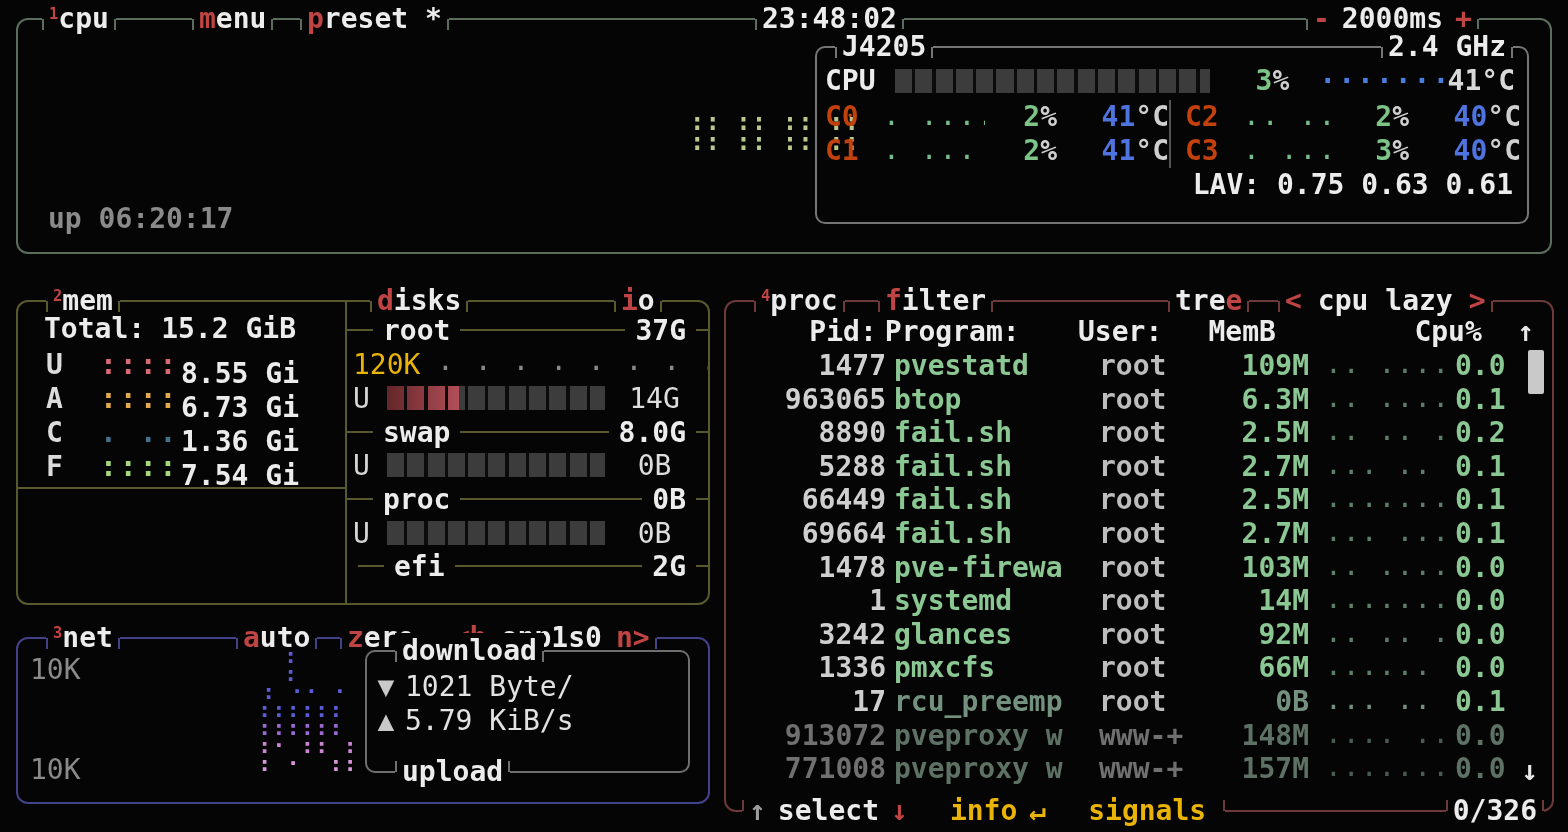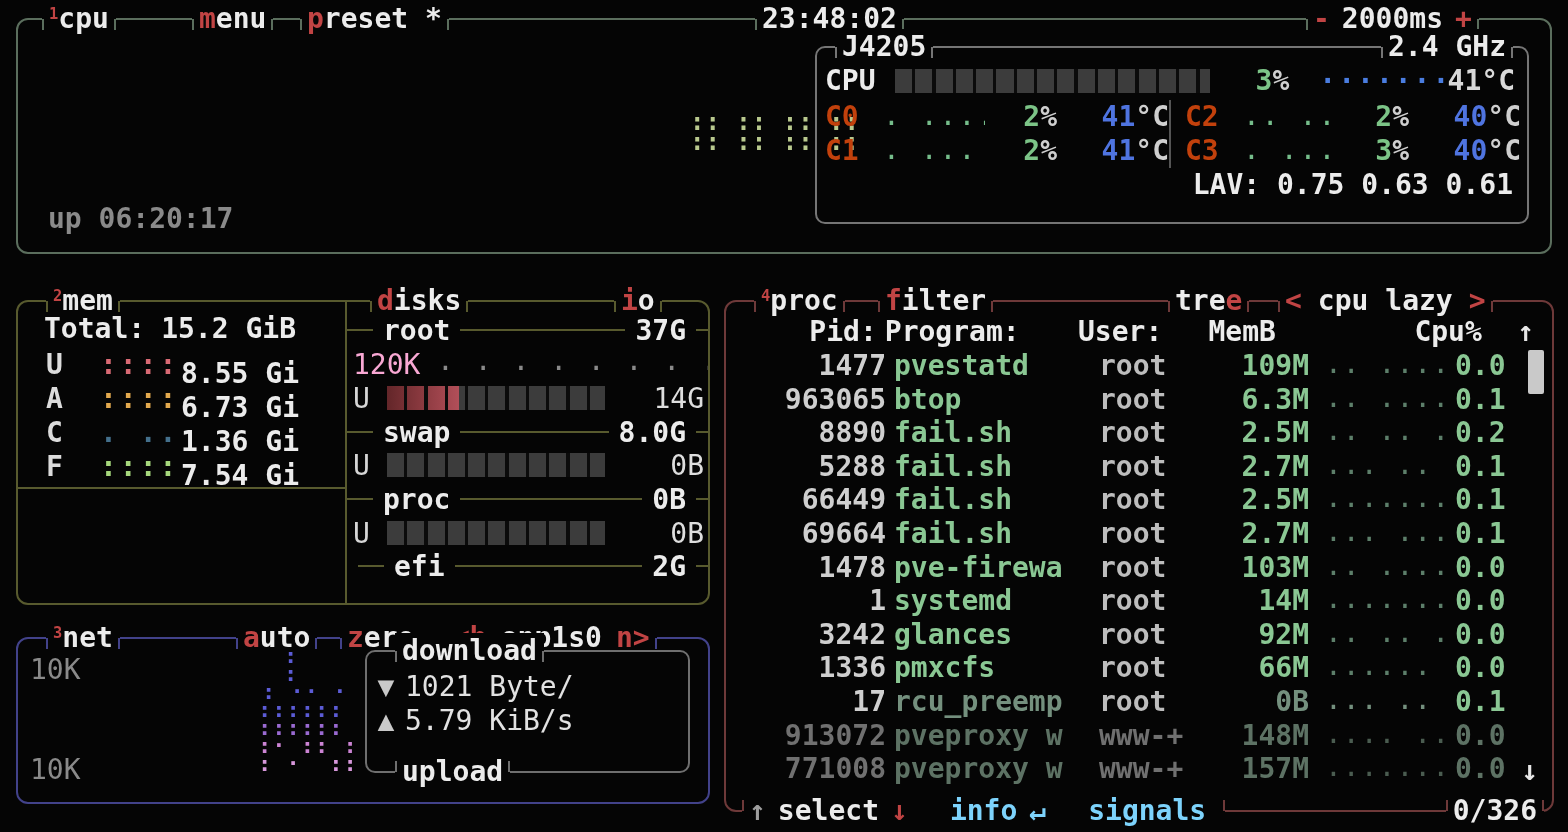--- a/index.html
+++ b/index.html
@@ -10,21 +10,21 @@
           padding:0 7px;white-space:nowrap;}
   .btitle::before,.btitle::after{content:"";position:absolute;top:18px;width:2px;height:11px;background:var(--bc);}
   .btitle::before{left:0}.btitle::after{right:0}
   .btitle-b{position:absolute;bottom:-19px;height:36px;line-height:36px;background:#050505;
           padding:0 7px;white-space:nowrap;}
   .btitle-b::before,.btitle-b::after{content:"";position:absolute;top:7px;width:2px;height:11px;background:var(--bc);}
   .btitle-b::before{left:0}.btitle-b::after{right:0}
   .hot{color:#c14444;}
   .sup{font-size:0.55em;position:relative;top:-0.6em;color:#c14444;}
   .gray{color:#9e9e9e;}
-  .dim{color:#7dd3fc;}
+  .dim{color:#eab308;}
   .r{position:absolute;height:34px;line-height:34px;white-space:nowrap;}
 
   
   #cpu-box{left:16px;top:18px;width:1532px;height:232px;border-color:#5b6e5d;--bc:#5b6e5d;}
   #cpu-panel{left:797px;top:26px;width:710px;height:174px;border-color:#757575;--bc:#757575;border-radius:10px;}
   .prow-abs{position:absolute;left:0;right:0;height:34px;line-height:34px;display:flex;align-items:center;white-space:nowrap;}
   .cpu-sum{top:16px;}
   .core-row1{top:52px;}
   .core-row2{top:86px;}
   .lav-row{top:120px;text-align:right;display:block;padding-right:14px;}
@@ -60,29 +60,29 @@
   .mu .mdots{color:#d96a74;} .ma .mdots{color:#e2a94e;}
   .mc .mdots{color:#44708c;} .mf .mdots{color:#a6d87c;}
   #disks-col{position:absolute;left:329px;top:0;width:361px;height:100%;}
   .dhead{position:absolute;left:0;right:0;height:34px;display:flex;align-items:center;white-space:nowrap;}
   .dhead::before{content:"";width:26px;border-top:2px solid #585a2e;}
   .dhead::after{content:"";width:12px;border-top:2px solid #585a2e;}
   .dhead .dname{padding:0 10px;color:#ececec;}
   .dhead .dline{flex:1;border-top:2px solid #585a2e;}
   .dhead .dsize{padding:0 10px;color:#ececec;}
   .diorow{position:absolute;left:0;right:0;height:34px;display:flex;align-items:center;overflow:hidden;white-space:nowrap;}
-  .diorow .iolbl{margin-left:6px;width:84px;color:#f9a8d4;font-weight:400;}
+  .diorow .iolbl{margin-left:6px;width:84px;color:#eab308;font-weight:400;}
   .diorow .iodots{flex:1;color:#8a8a8a;font-weight:400;letter-spacing:2px;overflow:hidden;position:relative;top:4px;}
   .drow{position:absolute;left:0;right:0;height:34px;display:flex;align-items:center;white-space:nowrap;}
   .drow .ulbl{margin-left:6px;width:34px;color:#d6d6d6;font-weight:400;}
   .disk-meter{width:218px;}
   .disk-meter .fill{position:absolute;left:0;top:0;bottom:0;width:33%;
      background-image:repeating-linear-gradient(90deg,transparent 0 17px,#0b0b0b 17px 20.3px),
                       linear-gradient(90deg,#632629,#8c3a40,#b24f59);}
-  .drow .uval{flex:1;text-align:right;padding-right:4px;color:#dedede;font-weight:400;}
+  .drow .uval{flex:1;text-align:center;padding-right:4px;color:#dedede;font-weight:400;}
   .dm{background:repeating-linear-gradient(90deg,#3c3c3c 0 17px,#0b0b0b 17px 20.3px);}
 
   
   #net-box{left:16px;top:637px;width:690px;height:163px;border-color:#42428a;--bc:#42428a;}
   .nscale{position:absolute;left:12px;color:#8a8a8a;font-weight:400;}
   #nscale-top{top:14px;} #nscale-bot{top:114px;}
   .ng{position:absolute;font-size:22px;line-height:18px;letter-spacing:1px;font-weight:700;white-space:pre;}
   .g1{left:266px;top:8px;color:#5c5cd6;} .g2{left:266px;top:26px;color:#5c5cd6;}
   .g3{left:244px;top:44px;color:#5c5cd6;} .g4{left:240px;top:62px;color:#5c5cd6;}
   .g5{left:240px;top:80px;color:#9a6ad2;} .g6{left:240px;top:98px;color:#cc84d4;}

